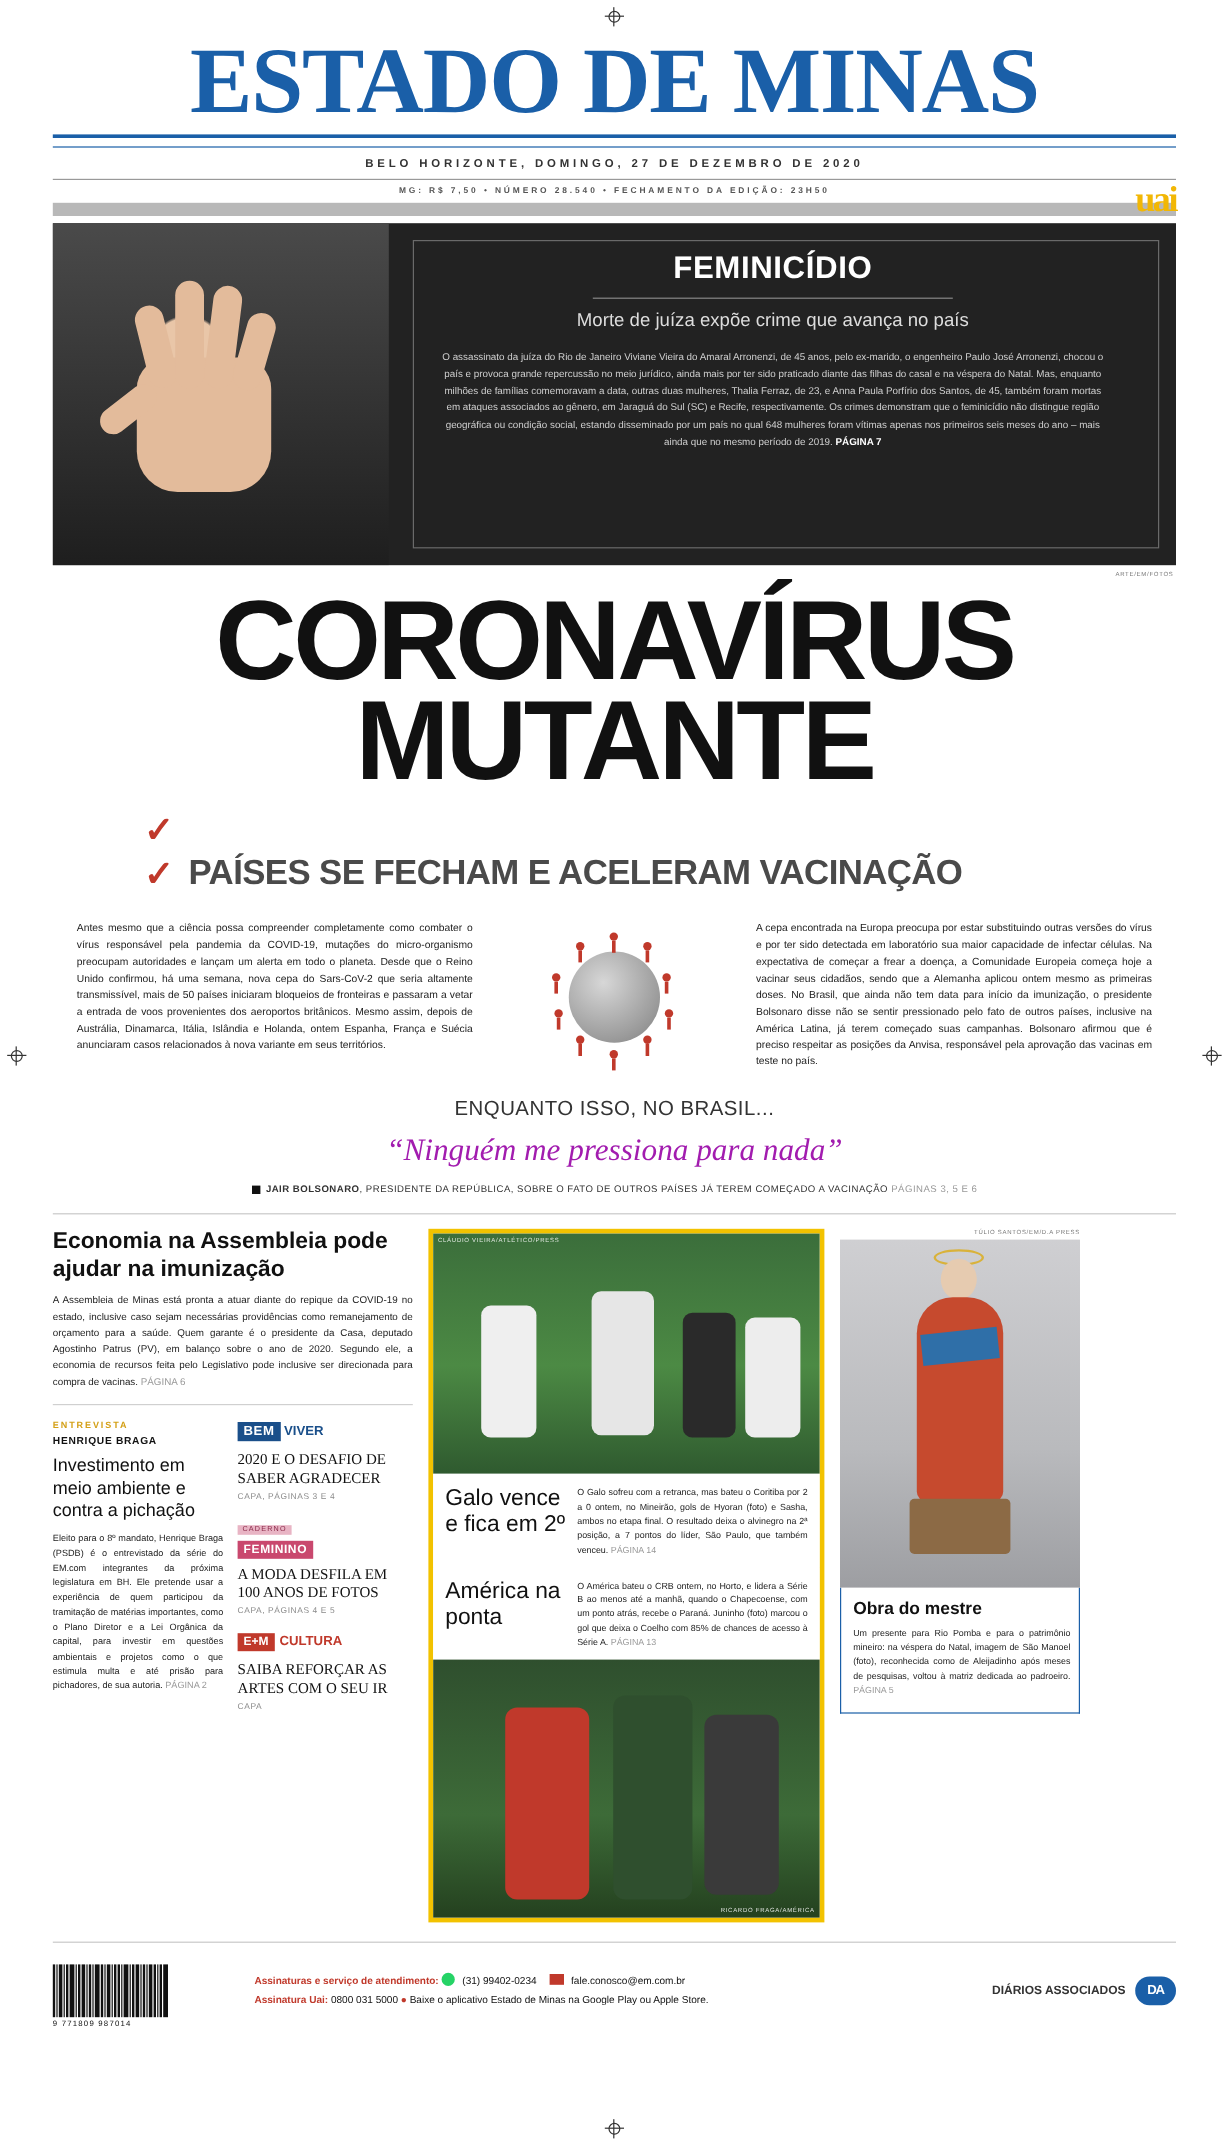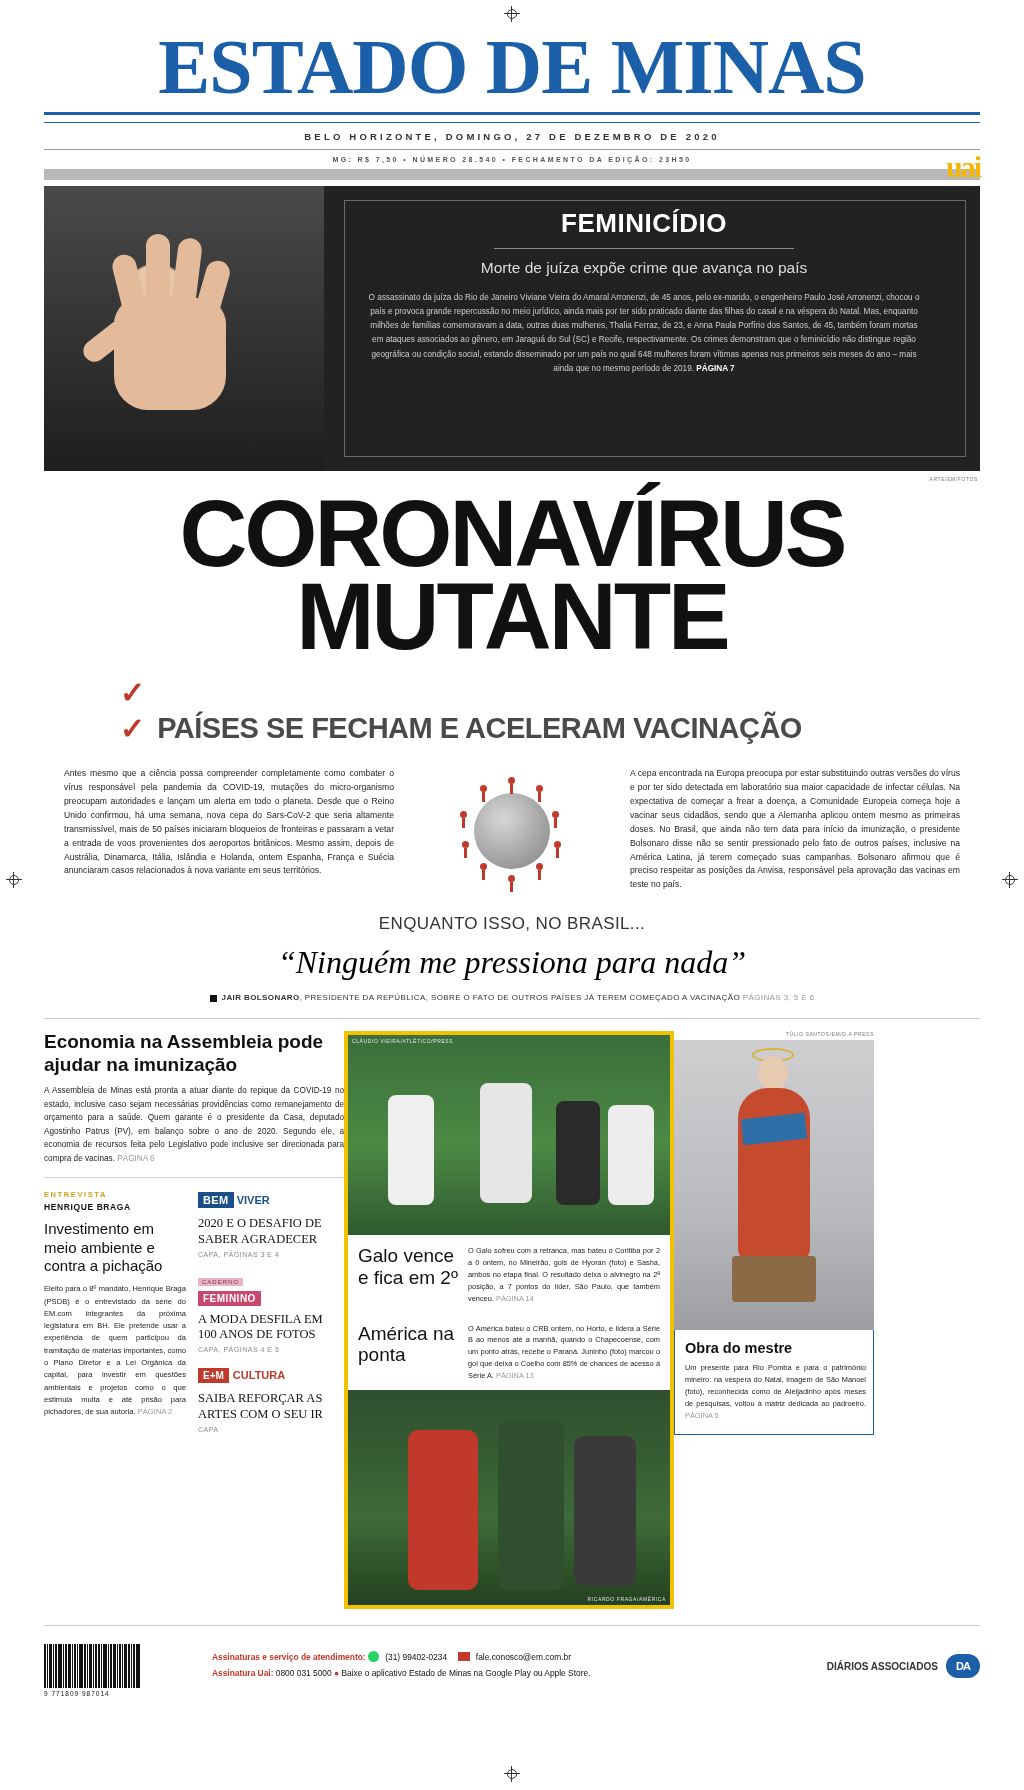--- a/index.html
+++ b/index.html
@@ -107,29 +107,29 @@
   .col { width:330px; font-size:8.6px; line-height:1.62; text-align:justify; color:#1c1c1c; }
   .virus-wrap { flex:1; display:flex; justify-content:center; padding-top:4px; }
   .virus { position:relative; width:120px; height:120px; }
   .virus .body { position:absolute; left:22px; top:22px; width:76px; height:76px; border-radius:50%;
     background:radial-gradient(circle at 38% 34%, #d7d7d7, #9a9a9a 70%, #7c7c7c); }
   .spike { position:absolute; width:7px; height:7px; border-radius:50%; background:#c0392b; }
   .spike::after { content:""; position:absolute; left:2.2px; top:7px; width:2.4px; height:10px; background:#c0392b; }
 
   
   .enquanto { text-align:center; margin-top:22px; font-size:17px; color:#333; letter-spacing:0.4px; }
-  .quote { text-align:center; font-family:"Liberation Serif", serif; font-style:italic; font-size:32px; margin-top:10px; color:#000000; }
+  .quote { text-align:center; font-family:"Liberation Serif", serif; font-style:italic; font-size:26px; margin-top:10px; color:#a21caf; }
   .quote-credit { text-align:center; font-size:8px; margin-top:12px; color:#333; letter-spacing:0.4px;}
   .quote-credit .sq { display:inline-block; width:7px; height:7px; background:#111; margin-right:5px; vertical-align:middle;}
   .quote-credit b { font-weight:bold; }
   .quote-credit .pg { color:#999; }
   .hr-grey { height:1px; background:#c9c9c9; margin:16px 44px 0 44px; }
 
   
-  .bottom { display:flex; margin:12px 44px 0 44px; gap:0; }
+  .bottom { display:flex; margin:12px 44px 0 44px; gap:13px; }
   .bcol-left { width:300px; }
   .bcol-mid { width:330px; }
   .bcol-right { width:200px; }
 
   .lead-title { font-size:19px; font-weight:bold; line-height:1.18; color:#111; margin-bottom:8px; }
   .lead-body { font-size:8.2px; line-height:1.65; text-align:justify; color:#1c1c1c; }
   .lead-body .pg { color:#999; }
   .divider { height:1px; background:#d0d0d0; margin:12px 0; }
 
   .two-sub { display:flex; gap:12px; }

